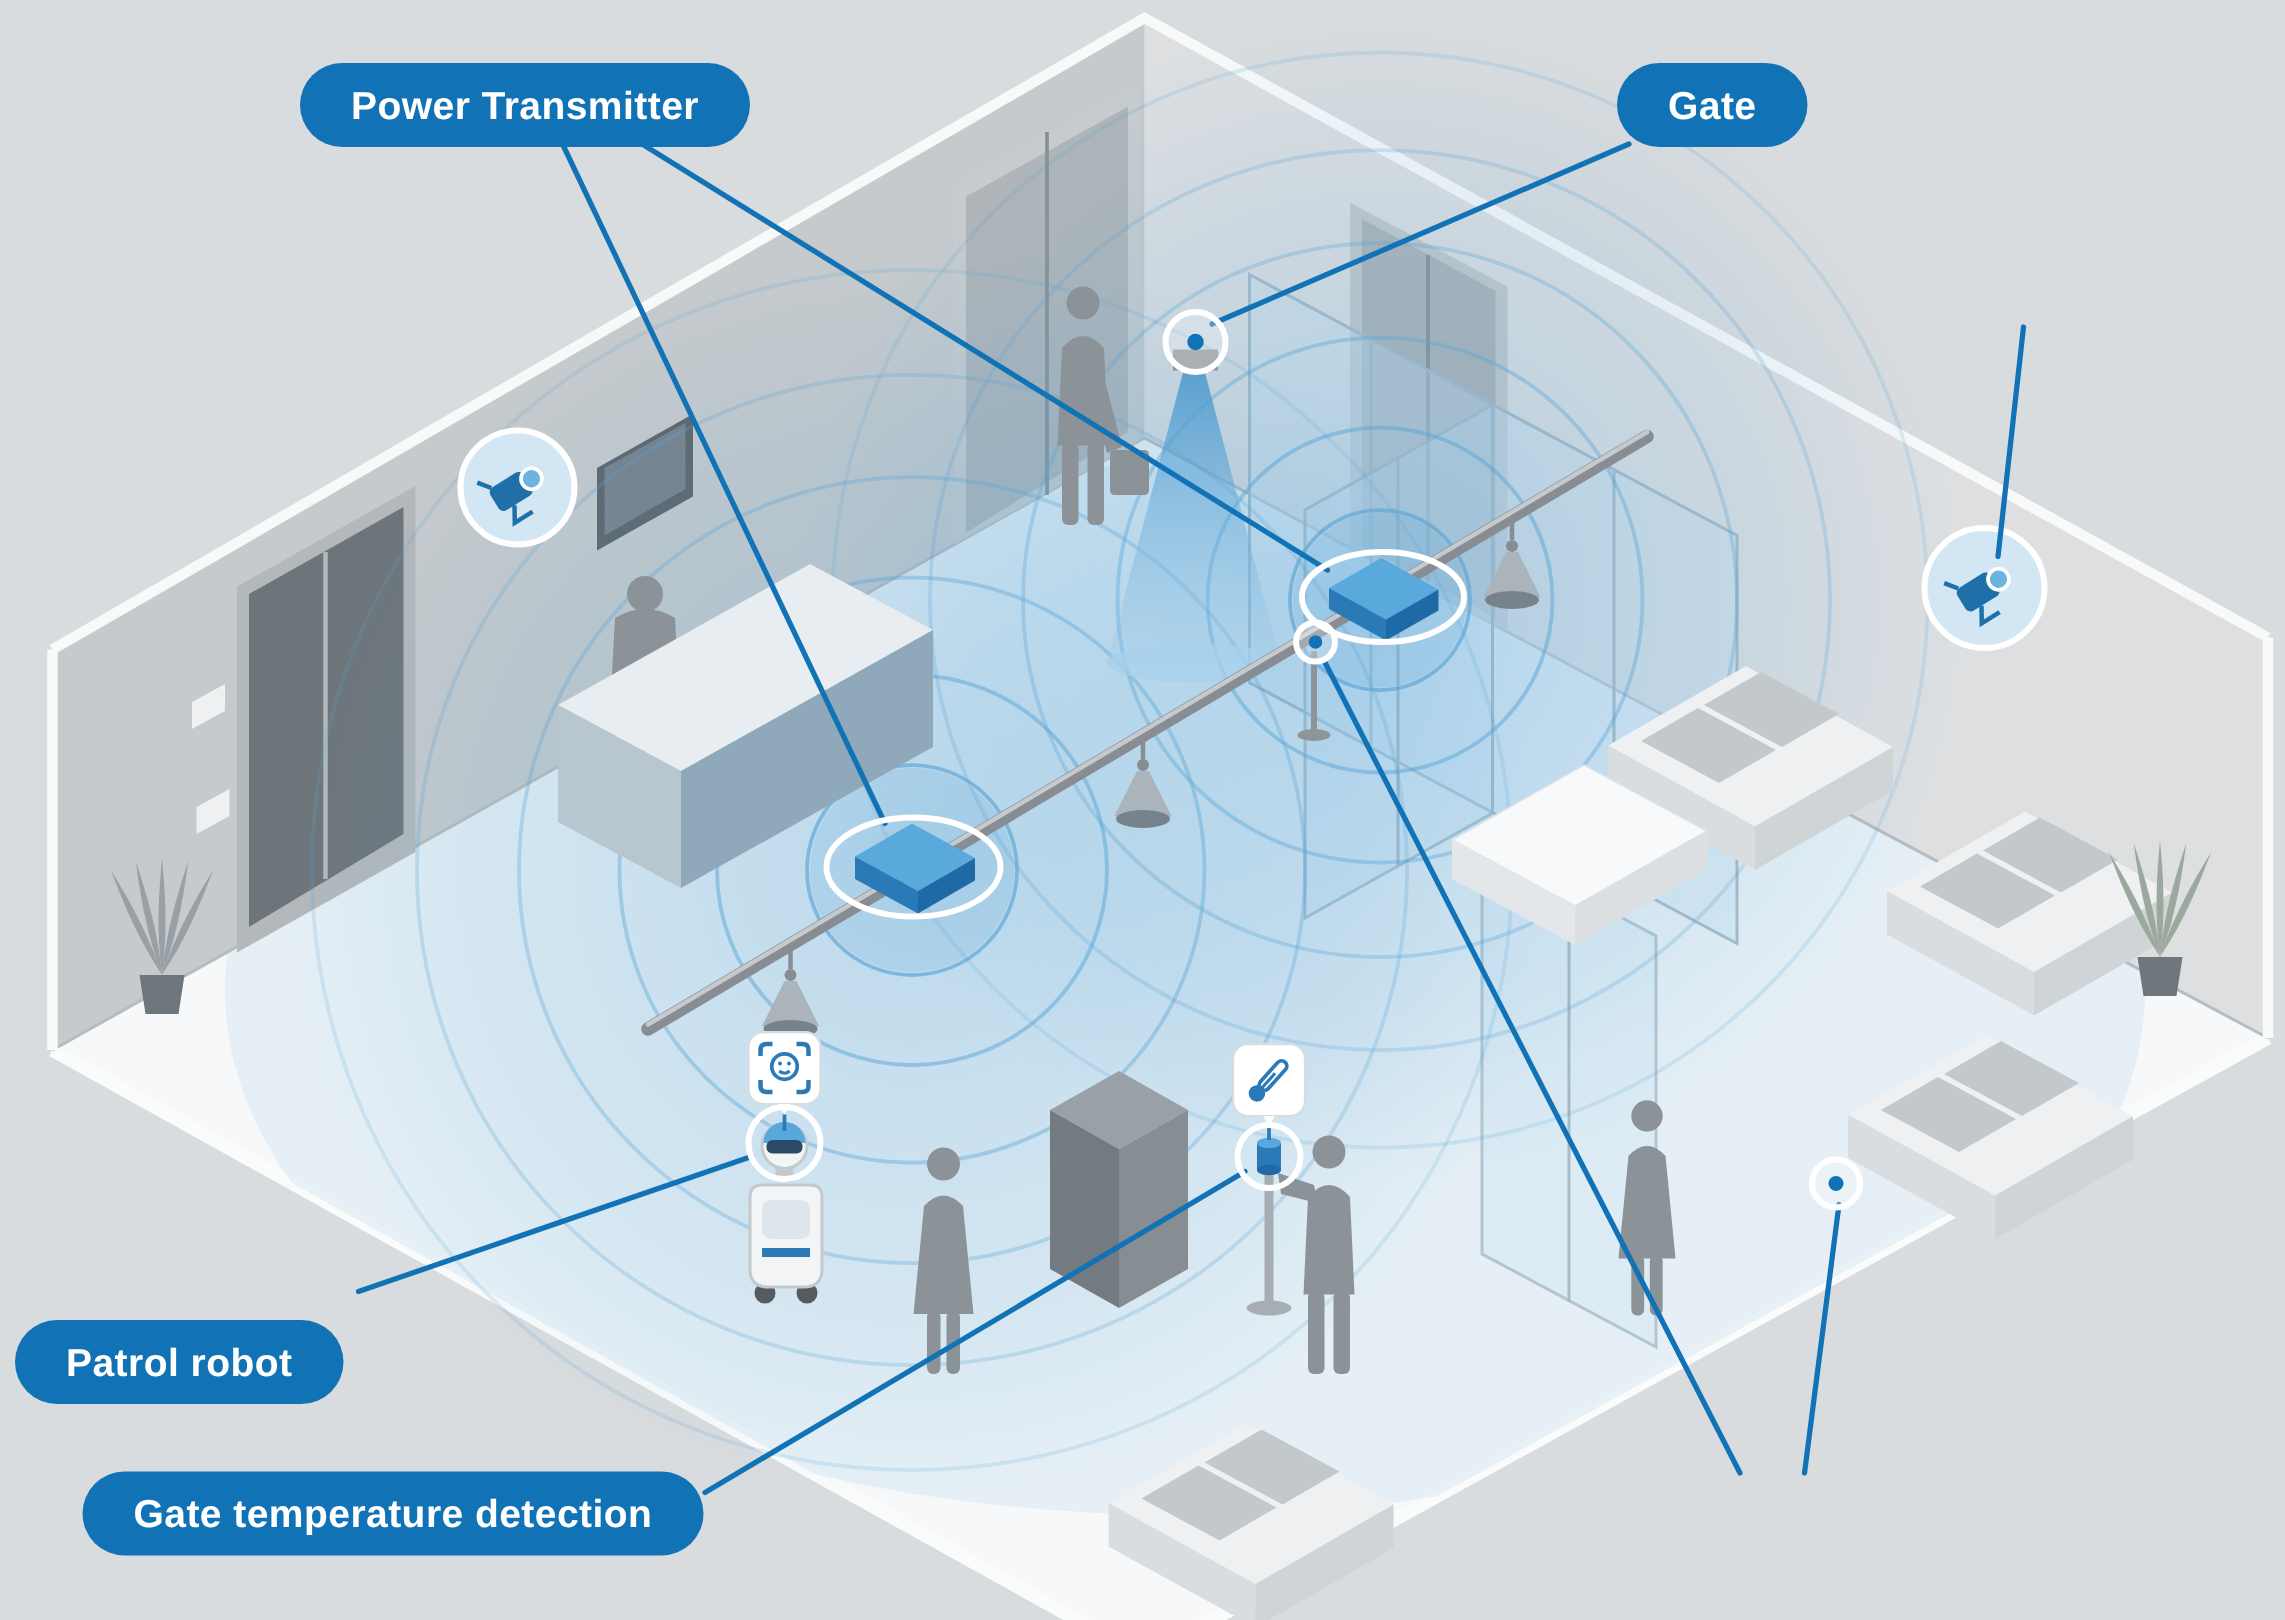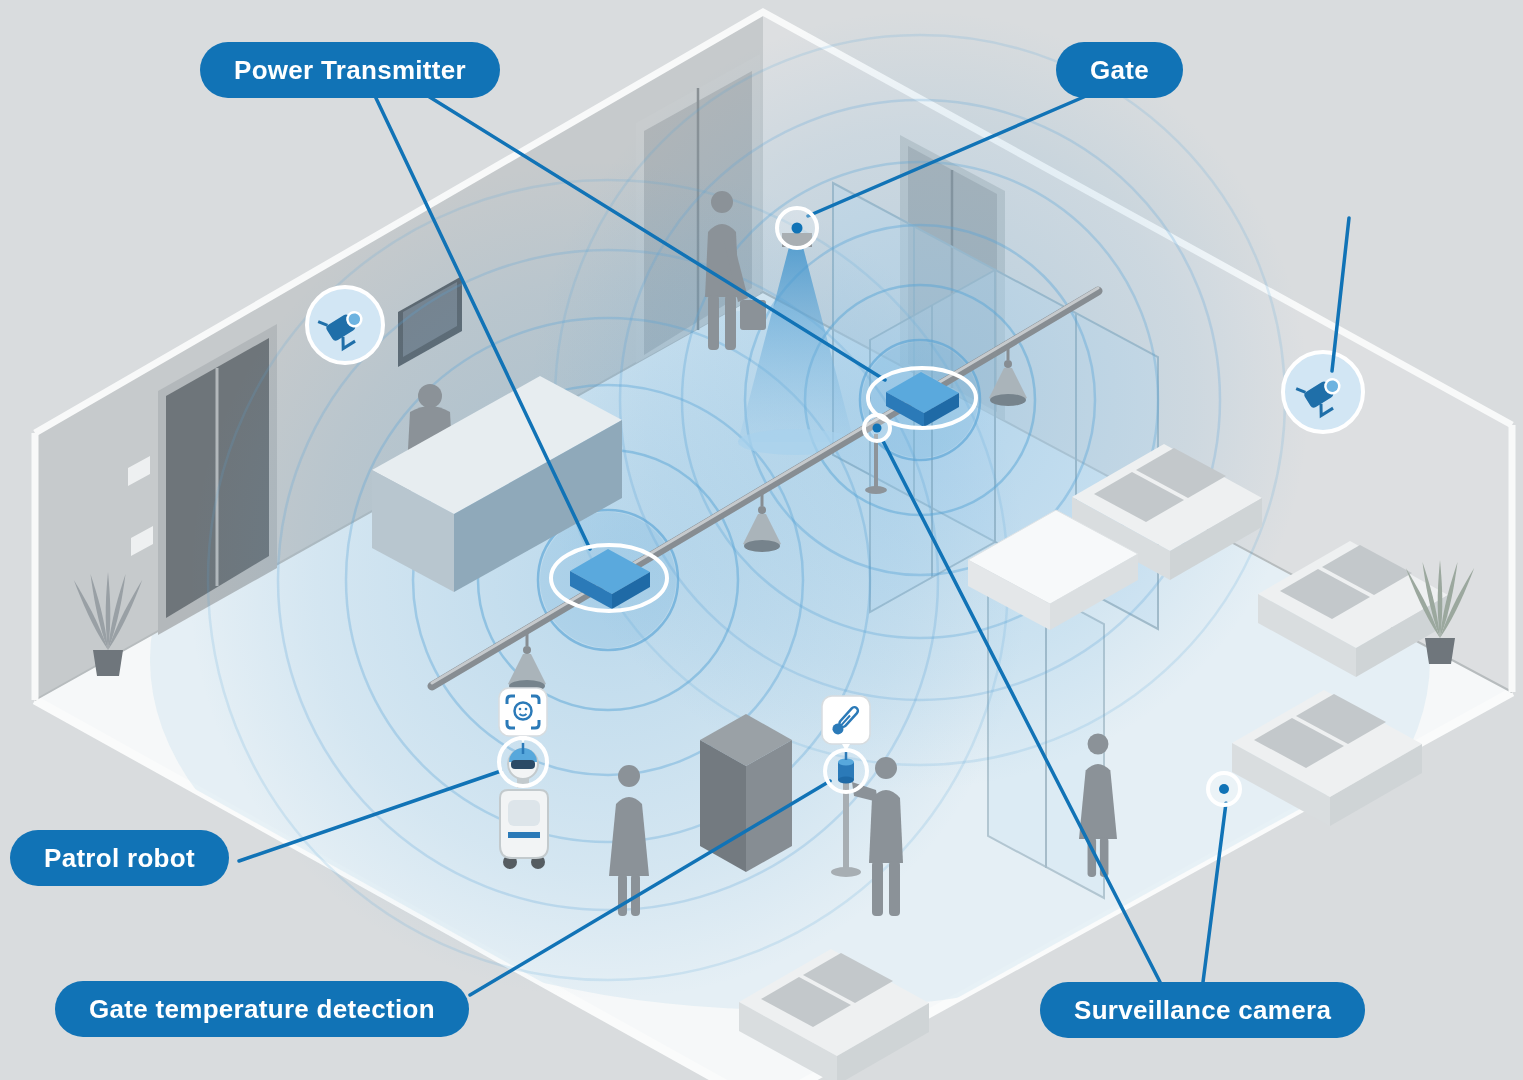--- a/index.html
+++ b/index.html
@@ -310,18 +310,17 @@
     <circle class="ring" cx="523" cy="762" r="24"></circle>
     <circle class="ring" cx="846" cy="771" r="21"></circle>
     <circle class="ring-tint" cx="1224" cy="789" r="16"></circle>
     <circle class="dot" cx="1224" cy="789" r="5"></circle>
     <circle class="ring-tint" cx="877" cy="428" r="13"></circle>
     <circle class="dot" cx="877" cy="428" r="4.5"></circle>
   </g>
 </svg>
 
 <div class="pill" style="left:200px;top:42px">Power Transmitter</div>
-<div class="pill" style="left:1056px;top:42px">Gate</div>
-<div class="pill" style="left:10px;top:830px">Patrol robot</div>
+<div class="pill" style="left:1078px;top:42px">Gate</div>
+<div class="pill" style="left:10px;top:880px">Patrol robot</div>
 <div class="pill" style="left:55px;top:981px">Gate temperature detection</div>
-<div class="pill" style="left:1040px;top:982px">Surveillance camera</div>
 
 </div>
 
 </body></html>

